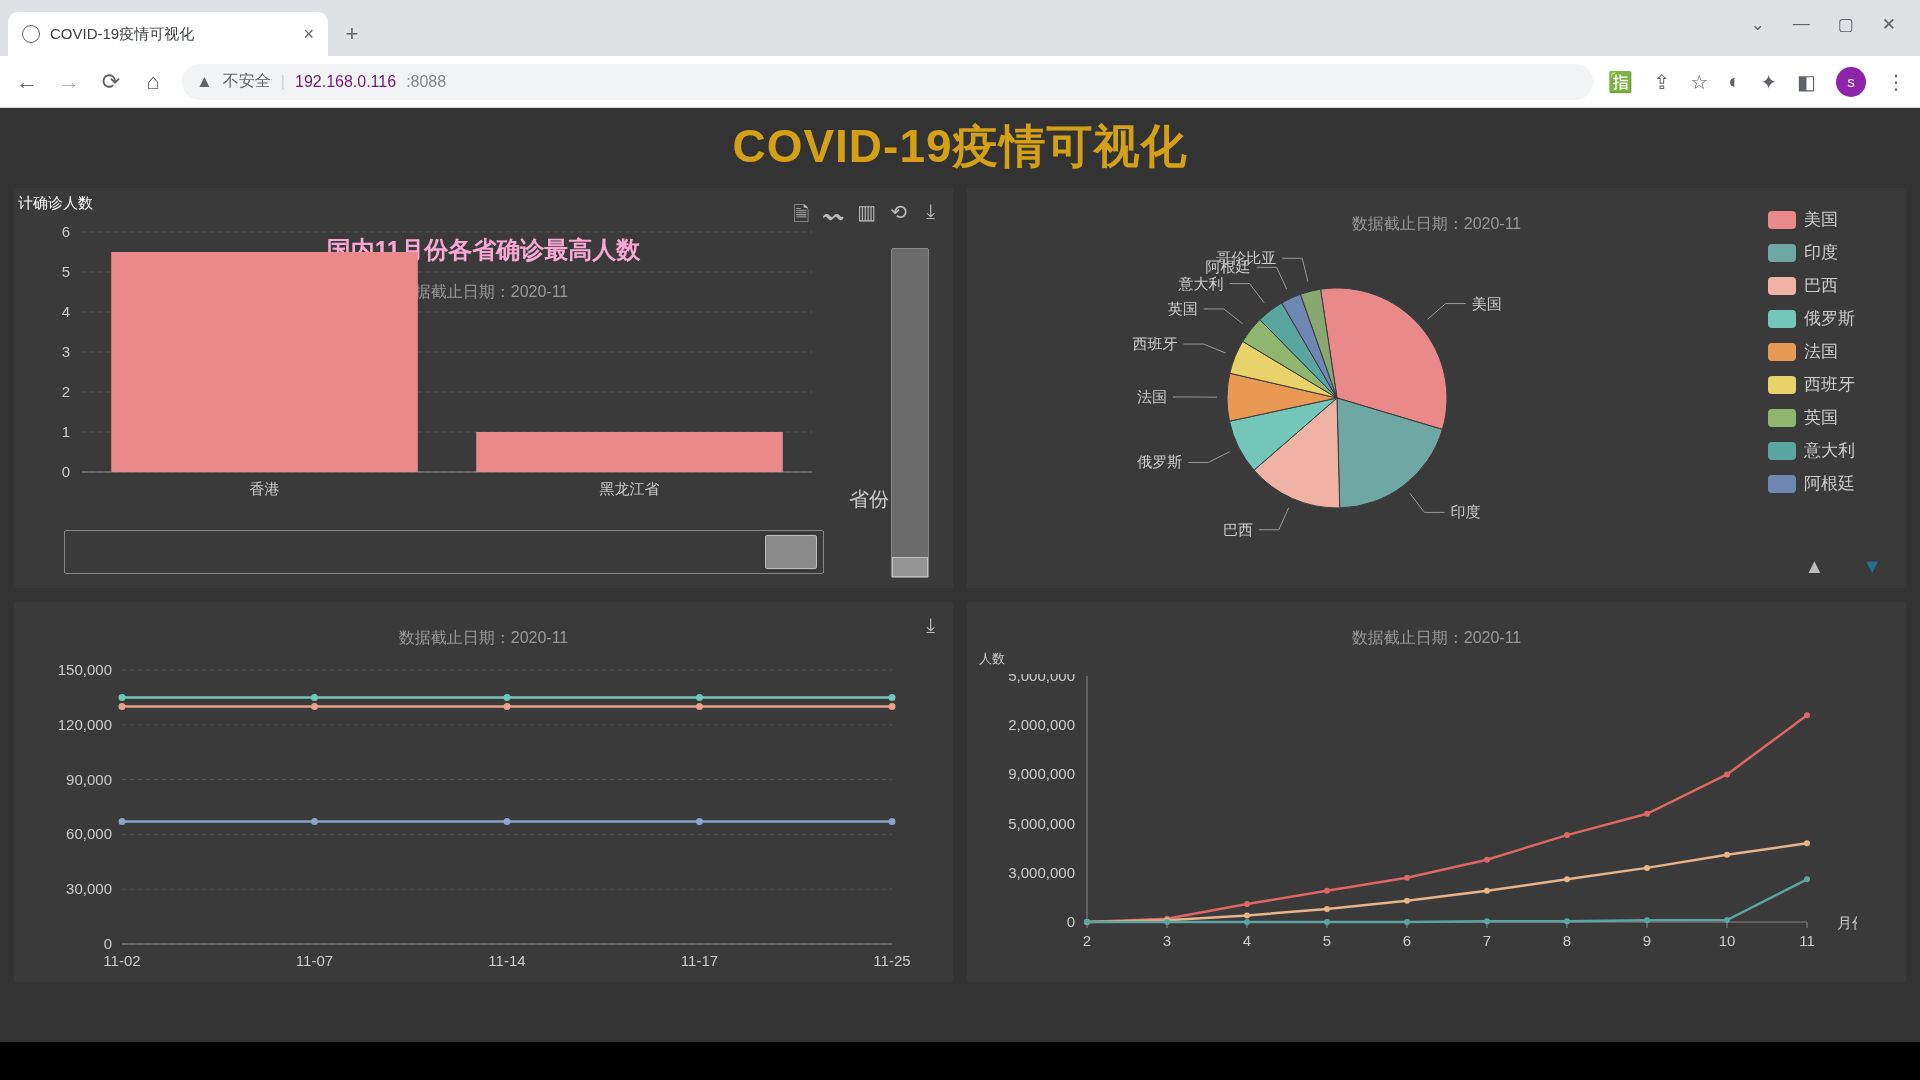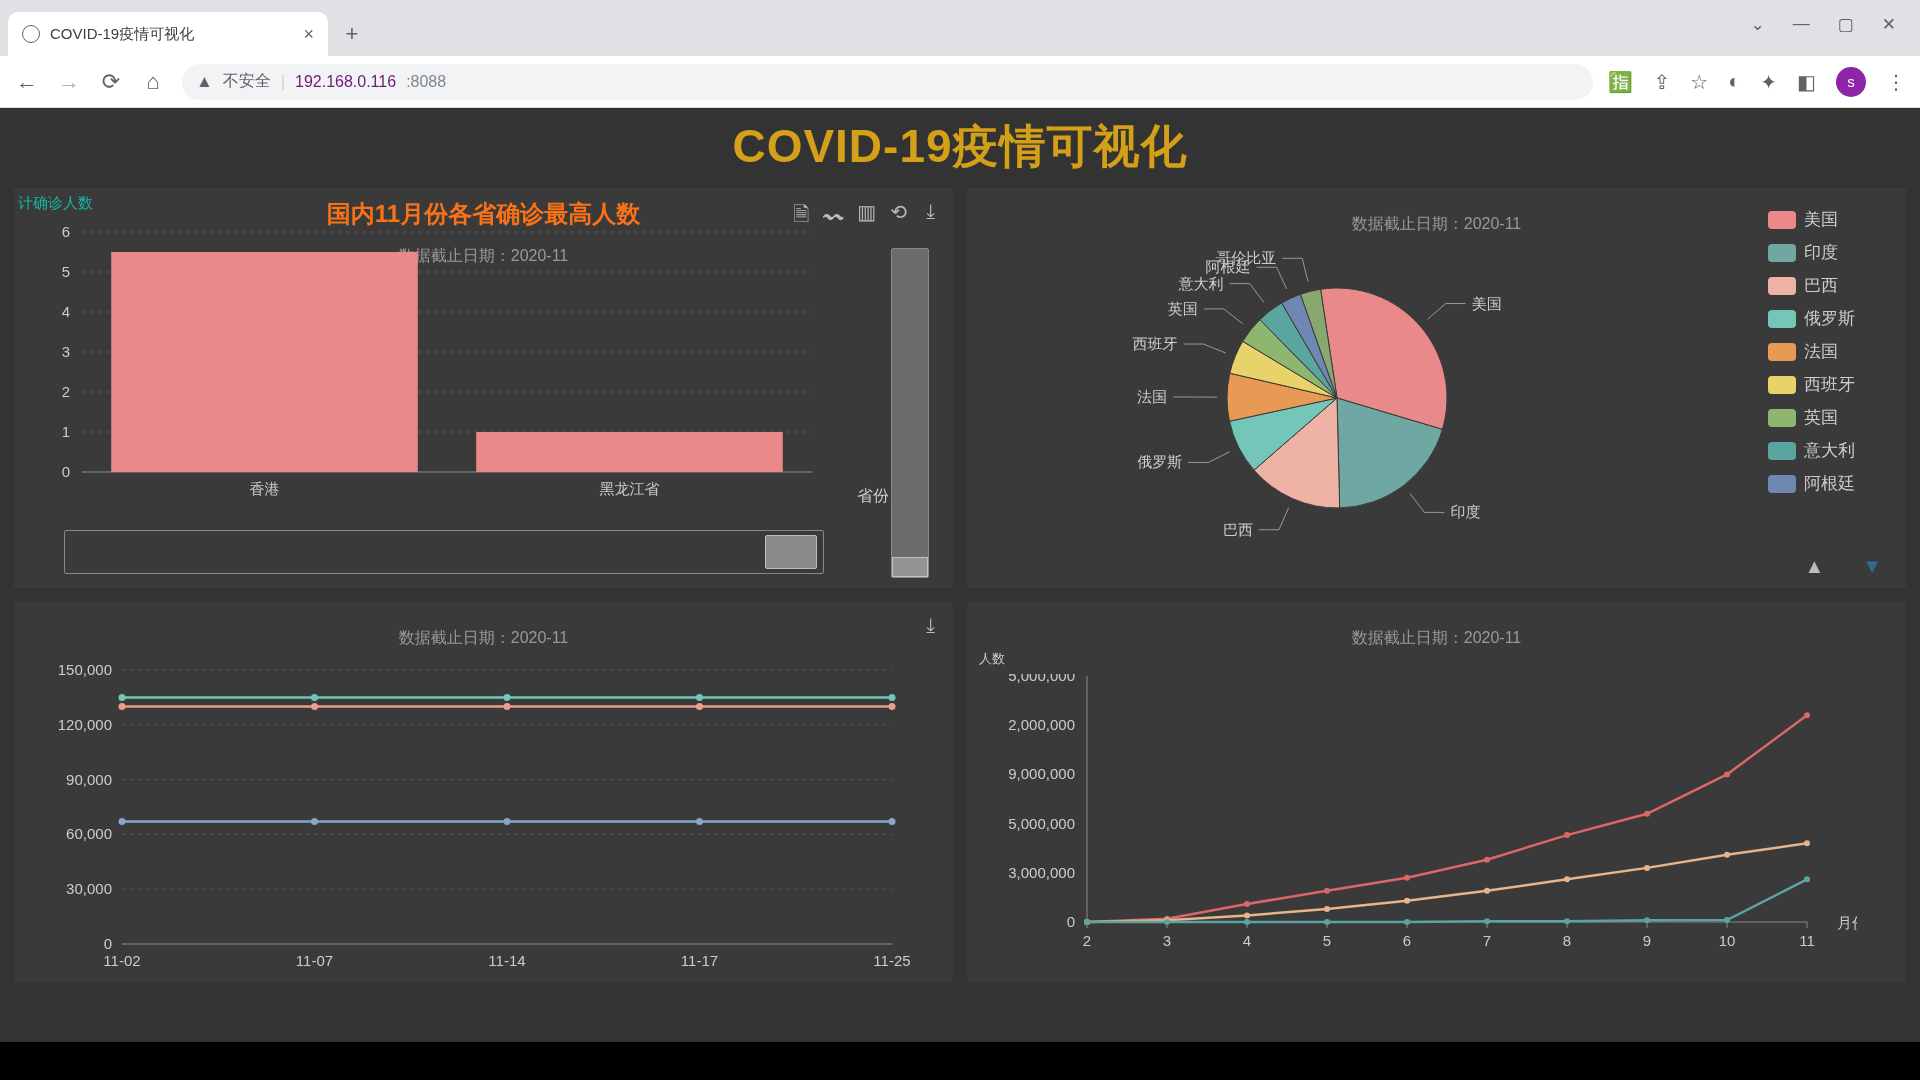--- a/index.html
+++ b/index.html
@@ -25,35 +25,35 @@
 .omnibox .port { color: #80868b; }
 .right-icons { display: flex; gap: 20px; align-items: center; color: #5f6368; font-size: 20px; }
 .right-icons span { cursor: pointer; }
 .avatar { width: 30px; height: 30px; border-radius: 50%; background: #8e24aa; color: #fff; display: flex; align-items: center; justify-content: center; font-size: 15px; }
 
 
 .dash { background: #333; height: calc(1080px - 108px - 38px); padding: 0 14px 14px; }
 .dash-title { text-align: center; font-size: 46px; font-weight: 700; color: #d4a017; padding: 8px 0 10px; letter-spacing: 1px; }
 .grid { display: grid; grid-template-columns: 1fr 1fr; grid-template-rows: 400px 380px; gap: 14px; }
 .panel { background: #3a3a3a; border-radius: 2px; position: relative; padding: 10px 18px; }
-.ptitle { text-align: center; font-size: 24px; font-weight: 700; color: #f97316; }
+.ptitle { text-align: center; font-size: 24px; font-weight: 700; color: #f9a8d4; margin-top: 36px; }
 .psub   { text-align: center; font-size: 16px; color: #999; margin-top: 16px; }
 .toolbox { position: absolute; top: 12px; right: 46px; display: flex; gap: 14px; color: #bbb; font-size: 20px; }
 .toolbox span { cursor: pointer; }
 .axis-text { fill: #ccc; font-size: 15px; }
 .axis-line { stroke: #888; stroke-width: 1; }
 .grid-line { stroke: #555; stroke-dasharray: 4 4; stroke-width: 1; }
 .pie-label { fill: #ccc; font-size: 15px; }
 
 
 .zoom-slider { position: absolute; right: 24px; top: 60px; width: 38px; height: 330px; background: #6b6b6b; border: 1px solid #888; border-radius: 2px; }
 .zoom-handle { position: absolute; bottom: 0; left: 0; right: 0; height: 20px; background: #949494; border: 1px solid #c0c0c0; }
 .hslider { position: absolute; left: 50px; bottom: 14px; width: 760px; height: 44px; border: 1px solid #888; border-radius: 2px; background: #3a3a3a; }
 .hslider .thumb { position: absolute; right: 6px; top: 4px; bottom: 4px; width: 52px; background: #8a8a8a; border: 1px solid #bdbdbd; border-radius: 2px; }
-.省份 { position: absolute; right: 64px; top: 298px; color: #ccc; font-size: 16px; }
+.省份 { position: absolute; right: 64px; top: 298px; color: #ccc; font-size: 20px; }
 
 
 .legend { position: absolute; right: 18px; top: 20px; width: 120px; height: 300px; overflow: hidden; }
 .legend-item { display: flex; align-items: center; gap: 8px; color: #ccc; font-size: 17px; margin-bottom: 10px; }
 .swatch { width: 28px; height: 18px; border-radius: 4px; }
 .legend-nav { position: absolute; right: 24px; bottom: 10px; display: flex; gap: 38px; font-size: 20px; }
 .legend-nav .up { color: #bbb; cursor: pointer; }
 .legend-nav .down { color: #2a6e8e; cursor: pointer; }
 
 .dl-icon { position: absolute; top: 12px; right: 18px; color: #bbb; font-size: 20px; cursor: pointer; }
@@ -112,21 +112,21 @@
     <div class="panel">
       <div class="ptitle">国内11月份各省确诊最高人数</div>
       <div class="psub">数据截止日期：2020-11</div>
       <div class="toolbox">
         <span>🗎</span>
         <span>〰</span>
         <span>▥</span>
         <span>⟲</span>
       </div>
       <span class="dl-icon">⤓</span>
-      <div style="position:absolute;left:4px;top:6px;color:#14b8a6;font-size:15px">计确诊人数</div>
+      <div style="position:absolute;left:4px;top:6px;color:#ffffff;font-size:15px">计确诊人数</div>
 
       <svg id="bar-svg" width="820" height="280" style="position:absolute;left:8px;top:34px">
           <line x1="60" y1="250" x2="790" y2="250" class="grid-line"></line>
           <text x="48" y="255" text-anchor="end" class="axis-text">0</text>
           <line x1="60" y1="210" x2="790" y2="210" class="grid-line"></line>
           <text x="48" y="215" text-anchor="end" class="axis-text">1</text>
           <line x1="60" y1="170" x2="790" y2="170" class="grid-line"></line>
           <text x="48" y="175" text-anchor="end" class="axis-text">2</text>
           <line x1="60" y1="130" x2="790" y2="130" class="grid-line"></line>
           <text x="48" y="135" text-anchor="end" class="axis-text">3</text>

